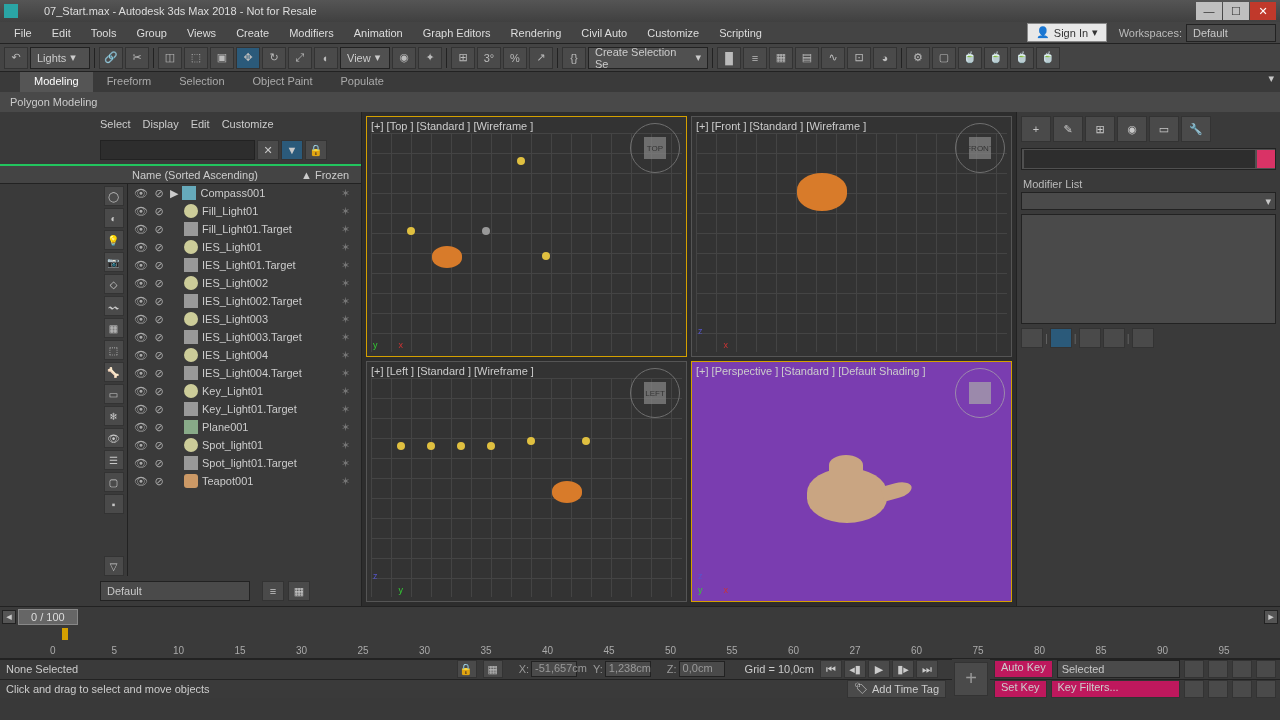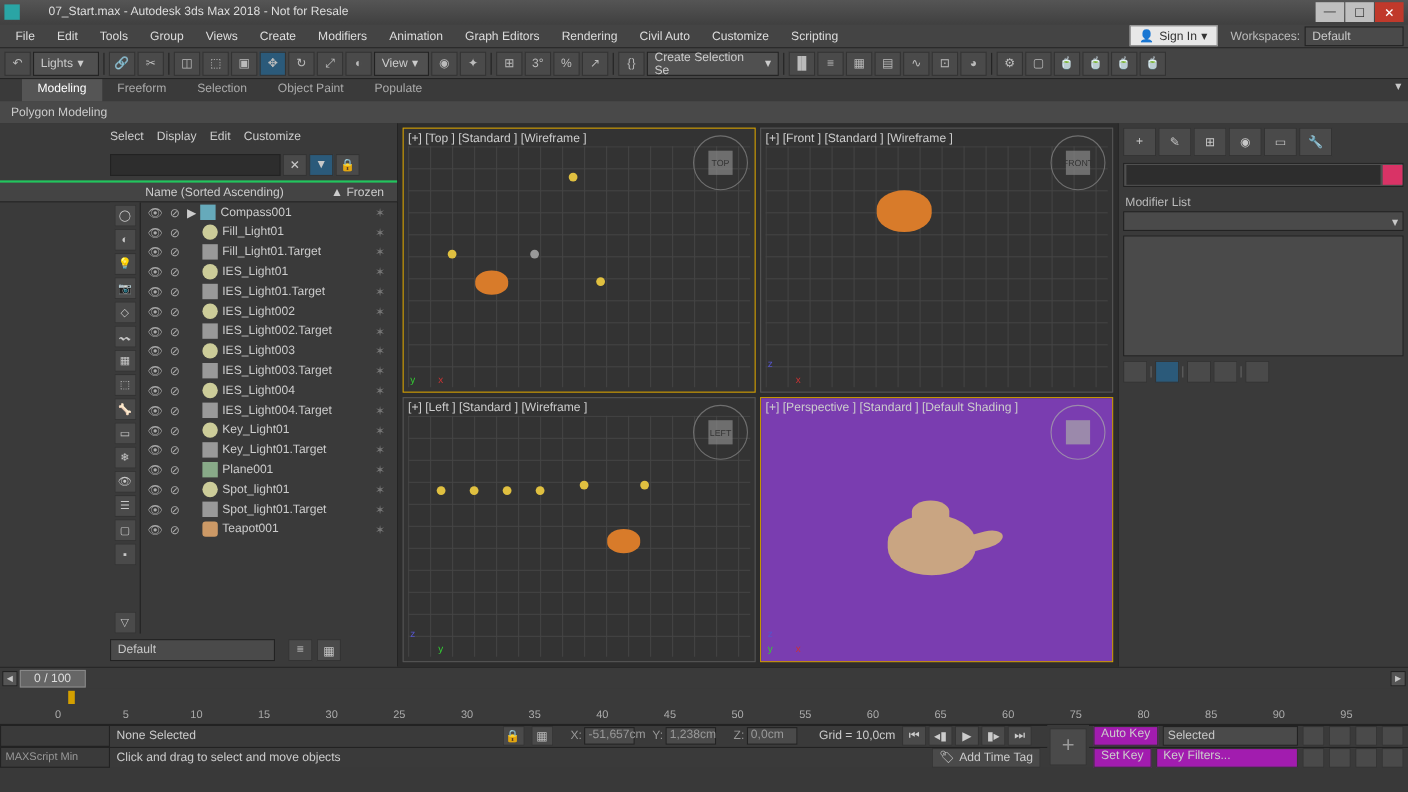--- a/index.html
+++ b/index.html
@@ -99,21 +99,21 @@
 .status-l-row { flex: 1; border: 1px solid #222; display: flex; align-items: center; padding: 0 4px; color: #999; font-size: 10px; }
 .status-mid { flex: 1; display: flex; flex-direction: column; }
 .status-m-row { flex: 1; display: flex; align-items: center; padding: 0 6px; border-top: 1px solid #222; color: #ccc; }
 .coord-box { display: flex; align-items: center; gap: 2px; margin-left: 10px; }
 .coord-box .lbl { color: #999; }
 .coord-box .val { width: 46px; height: 16px; background: #4a4a4a; border: 1px solid #222; padding: 0 3px; color: #999; }
 .playback { display: flex; gap: 2px; margin-left: auto; margin-right: 8px; }
 .pb-btn { width: 22px; height: 18px; background: #4a4a4a; border: 1px solid #333; display: flex; align-items: center; justify-content: center; color: #ccc; }
 .status-right { width: 290px; display: flex; flex-direction: column; }
 .status-r-row { flex: 1; display: flex; align-items: center; gap: 4px; padding: 0 4px; border-top: 1px solid #222; }
-.key-btn { height: 18px; padding: 0 6px; background: #a21caf; border: 1px solid #333; color: #ccc; }
+.key-btn { height: 18px; padding: 0 6px; background: #be185d; border: 1px solid #333; color: #ccc; }
 .key-drop { flex: 1; height: 18px; background: #4a4a4a; border: 1px solid #222; padding: 0 4px; display: flex; align-items: center; }
 .nav-btn { width: 20px; height: 18px; background: #4a4a4a; border: 1px solid #333; }
 .big-plus { width: 34px; height: 34px; background: #4a4a4a; border: 1px solid #333; display: flex; align-items: center; justify-content: center; font-size: 20px; color: #999; margin: 2px; }
 .tag-box { display: flex; align-items: center; gap: 4px; background: #4a4a4a; border: 1px solid #333; padding: 1px 6px; height: 18px; }
 </style>
 </head>
 <body>
 
 <div class="titlebar">
   <div class="title-icon"></div>
@@ -516,35 +516,31 @@
       <span class="tl-tick" style="left: 15%;">15</span>
       <span class="tl-tick" style="left: 20%;">30</span>
       <span class="tl-tick" style="left: 25%;">25</span>
       <span class="tl-tick" style="left: 30%;">30</span>
       <span class="tl-tick" style="left: 35%;">35</span>
       <span class="tl-tick" style="left: 40%;">40</span>
       <span class="tl-tick" style="left: 45%;">45</span>
       <span class="tl-tick" style="left: 50%;">50</span>
       <span class="tl-tick" style="left: 55%;">55</span>
       <span class="tl-tick" style="left: 60%;">60</span>
-      <span class="tl-tick" style="left: 65%;">65</span>
+      <span class="tl-tick" style="left: 65%;">27</span>
       <span class="tl-tick" style="left: 70%;">60</span>
       <span class="tl-tick" style="left: 75%;">75</span>
       <span class="tl-tick" style="left: 80%;">80</span>
       <span class="tl-tick" style="left: 85%;">85</span>
       <span class="tl-tick" style="left: 90%;">90</span>
       <span class="tl-tick" style="left: 95%;">95</span>
     </div>
 </div>
 
 <div class="status-area">
-  <div class="status-left">
-    <div class="status-l-row"></div>
-    <div class="status-l-row">MAXScript Min</div>
-  </div>
   <div class="status-mid">
     <div class="status-m-row">
       <span>None Selected</span>
       <div style="margin-left:auto;display:flex;align-items:center;gap:6px">
         <div class="tool-btn" style="width:20px;height:18px">🔒</div>
         <div class="tool-btn" style="width:20px;height:18px">▦</div>
         <div class="coord-box">
             <span class="lbl">X:</span>
             <span class="val">-51,657cm</span>
           </div>

